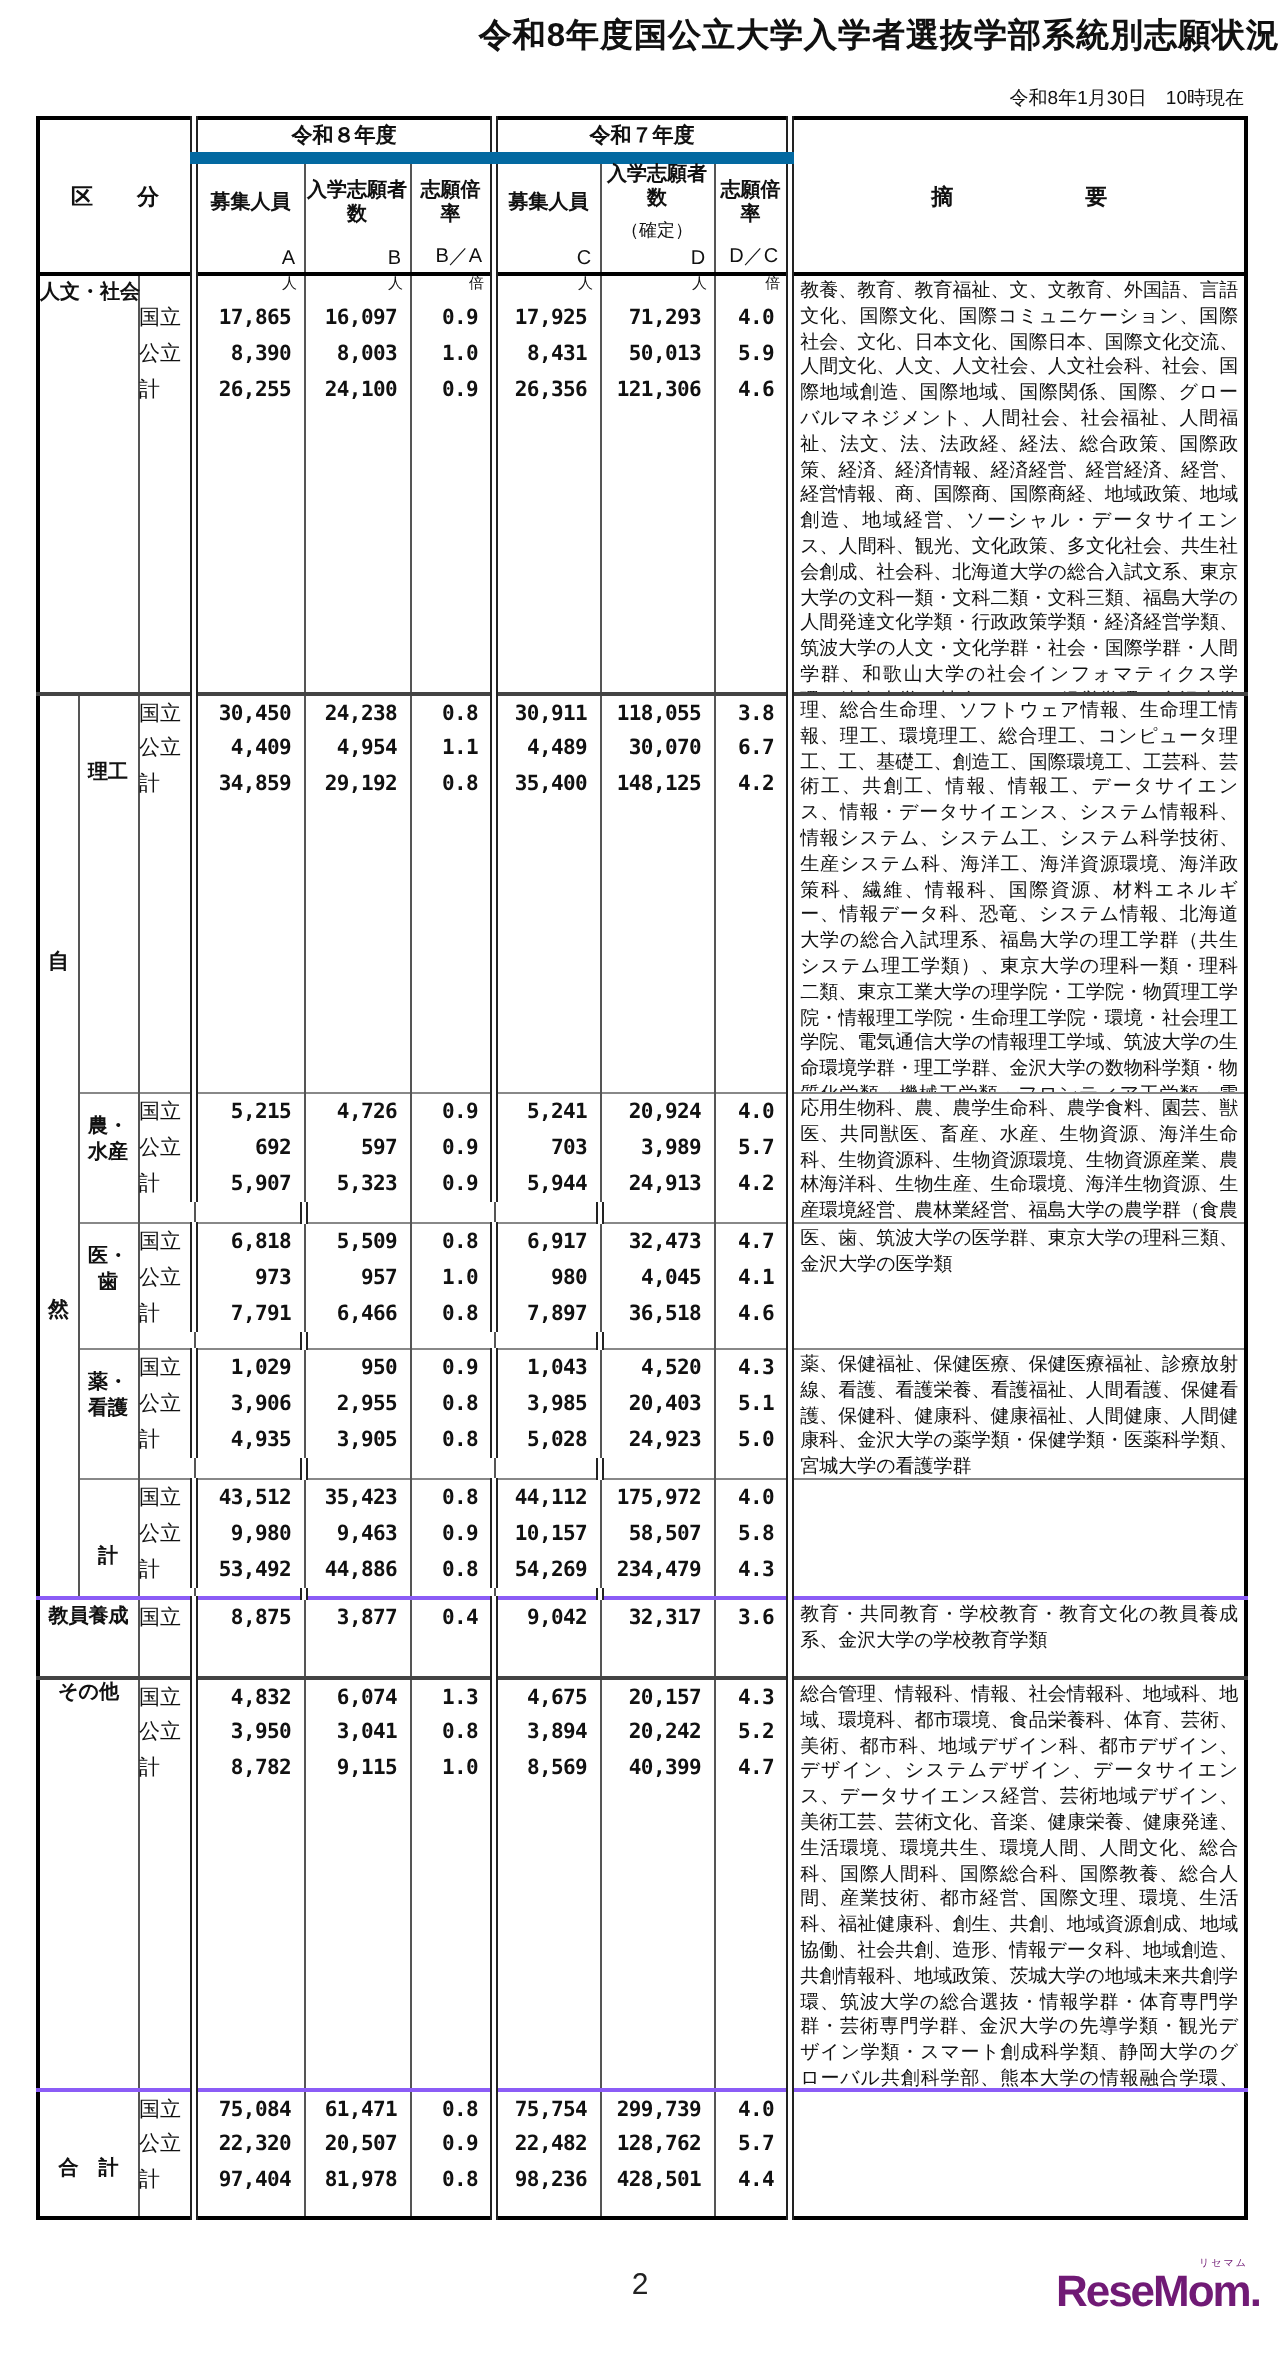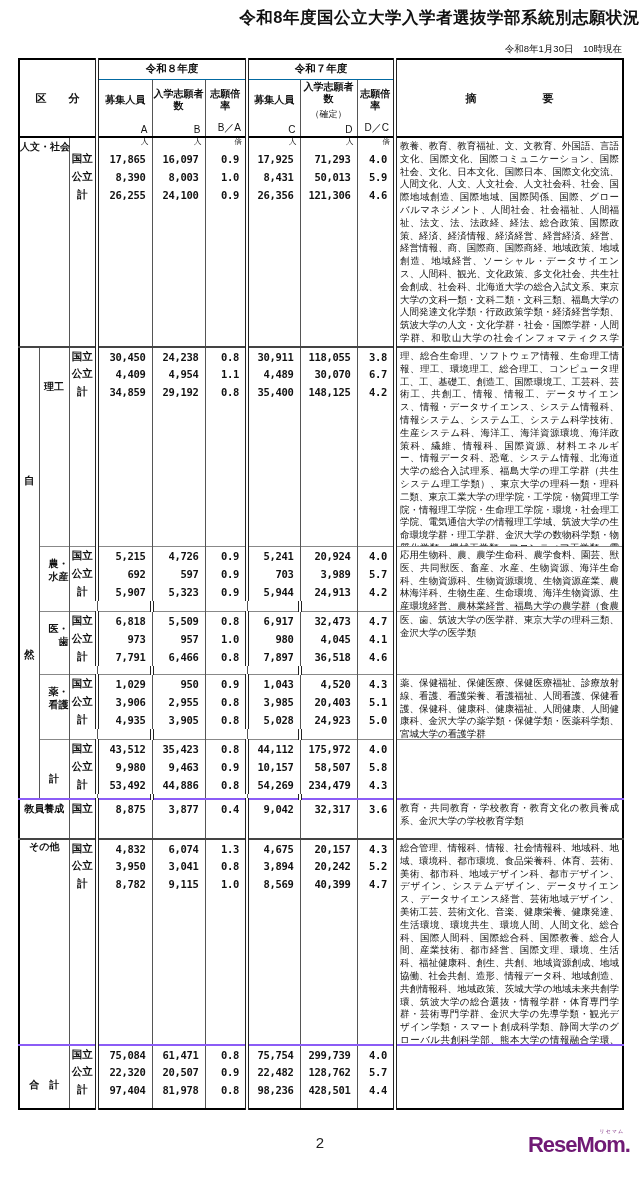--- a/index.html
+++ b/index.html
@@ -11,34 +11,34 @@
         border:2px solid #000;}
   col.c1{width:20px}col.c2{width:30px}col.c3{width:28px}
   col.ca{width:55px}col.cb{width:53px}col.cba{width:42px}
   col.cc{width:53px}col.cd{width:57px}col.cdc{width:38px}col.cr{width:228px}
   th,td{padding:0;border-left:1px solid #555;vertical-align:middle;font-weight:normal;}
   th{font-size:10px;}
   .dbl{border-left:4px double #222;}
   thead th{border-bottom:0;}
   tr.h1{height:20px}tr.h2{height:42px}tr.h3{height:16px}
   .kubun{font-size:11px;font-weight:bold;text-align:center;border-bottom:2px solid #000;border-radius:10px;}
-  .yr{font-size:10.5px;font-weight:bold;text-align:center;border-bottom:1px solid #0369a1;}
+  .yr{font-size:10.5px;font-weight:bold;text-align:center;border-bottom:6px solid #0369a1;}
   .colh{font-size:10px;font-weight:bold;text-align:center;line-height:12px;vertical-align:middle;}
   .kaku{font-size:9px;font-weight:normal;margin-top:3px;}
   .ltr{font-size:10px;text-align:right;vertical-align:bottom;padding:0 4px 1px 0;border-bottom:2px solid #000;}
   .tekiyo{font-size:11px;font-weight:bold;text-align:center;border-bottom:2px solid #000;}
   tr.u{height:13px;}
   .unit{font-size:7.5px;text-align:right;padding-right:3px;vertical-align:top;line-height:8px;}
   tr.r{height:18px;}
-  .sub{font-size:10.5px;font-weight:bold;text-align:center;}
+  .sub{font-size:10.5px;font-weight:normal;}
   .num{font-size:10.5px;font-weight:bold;text-align:right;padding-right:6px;
        font-family:"DejaVu Sans Mono","Liberation Sans",sans-serif;letter-spacing:-.3px;}
   .grp{font-size:10px;font-weight:bold;text-align:center;vertical-align:top;line-height:13px;}
   .grp .gl{padding-top:32px;}
-  .grp .gl2{padding-top:10px;text-align:right;}
+  .grp .gl2{padding-top:10px;}
   .grp .glc{}
   .grp .gl0{padding-top:2px;white-space:nowrap;}
   .nat{vertical-align:top;text-align:center;font-size:10.5px;font-weight:bold;}
   .nat .natwrap{display:flex;flex-direction:column;align-items:center;justify-content:center;
                 height:440px;gap:160px;}
   .rmcell{vertical-align:top;}
   .rm{font-size:9.5px;line-height:12.8px;padding:2px 3px;overflow:hidden;text-align:justify;}
   .bt-med td,.bt-med th{border-top:2px solid #444;}
   .bt-thin td{border-top:1px solid #888;}
   .bt-strong td{border-top:2px solid #8b5cf6;}

